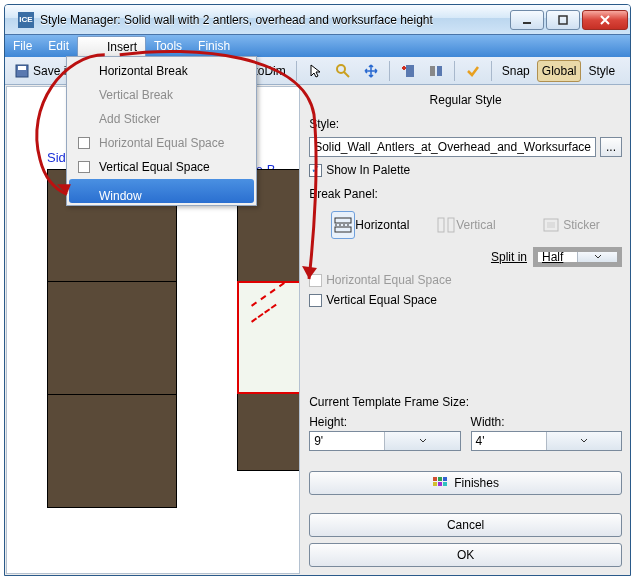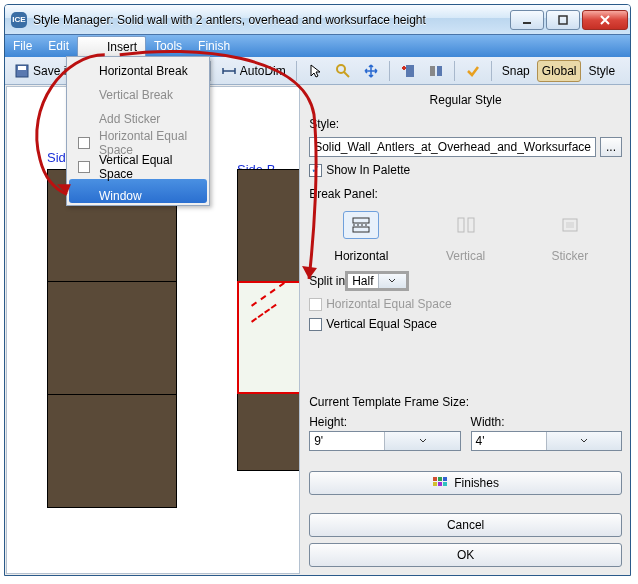--- a/index.html
+++ b/index.html
@@ -2,31 +2,31 @@
 <html><head>
 <meta charset="utf-8">
 <style>
   * { box-sizing: border-box; font-family: "Segoe UI", Tahoma, sans-serif; font-size: 12px; }
   body { margin: 0; background: #fff; }
   .outer-shadow { padding: 4px; width: 638px; height: 584px; background: #fff; position: relative; }
   .window { width: 627px; height: 572px; border: 1px solid #2a5a8a; border-radius: 4px 4px 0 0; overflow: hidden; background: #ececec; position: relative; }
 
   
   .titlebar { height: 30px; background: linear-gradient(#f7fbff, #d6e8f8 45%, #bcd7ef 46%, #cfe4f7); display:flex; align-items:center; padding:0 2px 0 6px; border-bottom:1px solid #4a74a8; }
-  .title-icon { width:16px; height:16px; background:#3a6ea5; display:inline-block; margin-right:6px; color:#fff; font-size:8px; font-weight:bold; text-align:center; line-height:16px; border-radius:5px;}
+  .title-icon { width:16px; height:16px; background:#3a6ea5; display:inline-block; margin-right:6px; color:#fff; font-size:8px; font-weight:bold; text-align:center; line-height:16px; border-radius:0;margin-left:7px;}
   .title-text { flex:1; color:#000; text-shadow: 0 1px 0 #fff; white-space:nowrap; overflow:hidden; }
   .winbtn { width:34px; height:20px; margin-left:2px; border:1px solid #6f8aa8; border-radius:3px; display:flex; align-items:center; justify-content:center; background:linear-gradient(#f5faff,#cfe0f2);}
   .winbtn.close { background:linear-gradient(#f7a9a0,#d9453a 50%,#c62f25); border-color:#9c2c24; width:46px;}
   .winbtn svg { display:block; }
 
   
   .menubar { height:22px; background: linear-gradient(#7fb6ef, #3f87d6); display:flex; align-items:stretch; color:#fff; position:relative; z-index: 5; }
   .menu-item { padding: 0 8px; display:flex; align-items:center; cursor:default; font-size:12px; }
   .menu-item.open { background:linear-gradient(#fff,#eaeaea); color:#000; border:1px solid #7a9cc6; border-bottom:none; border-radius:2px 2px 0 0; margin-top:1px;padding-left:29px; }
-  .dropdown { position:absolute; top:51px; left:61px; width:144px; background:#f0f0f0; border:1px solid #96a8c0; z-index:20; box-shadow: 2px 2px 4px rgba(0,0,0,.25); padding:2px; }
+  .dropdown { position:absolute; top:51px; left:61px; width:191px; background:#f0f0f0; border:1px solid #96a8c0; z-index:20; box-shadow: 2px 2px 4px rgba(0,0,0,.25); padding:2px; }
   .dropdown .dd-row { display:flex; align-items:center; height:24px; padding-left:4px; }
   .dropdown .dd-icon { width:22px; height:22px; display:inline-flex; align-items:center; justify-content:center; margin-right:4px;}
   .dropdown .dd-label { flex:1; }
   .dropdown .dd-row.disabled .dd-label { color:#8c8c8c; }
   .dropdown .dd-row.highlight { background:linear-gradient(#4a90e2,#2a6fd0); color:#fff; border-radius:3px;align-items:flex-end; }
   .dropdown .dd-check { width:12px; height:12px; border:1px solid #8a8a8a; background:#fff; }
 
   
   .toolbar { height:28px; background: linear-gradient(#e8eff8,#d8e4f1); border-bottom:1px solid #9cb1c9; display:flex; align-items:center; padding:0 4px; gap:2px; position:relative; }
   .tb-btn { height:22px; display:flex; align-items:center; padding:0 4px; border:1px solid transparent; border-radius:3px; gap:3px;}
@@ -60,26 +60,26 @@
   
   .right-panel { flex:1; background:#ececec; padding:6px 8px 8px; display:flex; flex-direction:column; gap:6px; }
   .rp-title { text-align:center; padding:2px 0 4px; }
   .field-row { display:flex; align-items:center; gap:4px; }
   .select-like { flex:1; height:20px; background:#fff; border:1px solid #7a8a9c; padding:0 4px; display:flex; align-items:center; white-space:nowrap; overflow:hidden; }
   .small-btn { width:22px; height:20px; border:1px solid #7a8a9c; background:linear-gradient(#fdfdfd,#e4e9ef); text-align:center; line-height:18px;}
   .checkbox { width:13px; height:13px; border:1px solid #6a7a8c; background:#fff; display:inline-flex; align-items:center; justify-content:center;}
   .checkbox.checked::after{ content:"✓"; font-size:11px; color:#2a7ad0; line-height:10px; position:relative; top:-1px;}
   .rp-subhead { margin-top:4px; }
   .break-icons { display:flex; justify-content:space-around; margin:4px 0 2px; }
-  .break-item { display:flex; flex-direction:column; align-items:center; gap:10px; width:60px;}
+  .break-item { display:flex; align-items:center; gap:0; width:60px;}
   .break-item.disabled { color:#9a9a9a; }
   .break-item.selected .bi-box{ border:1px solid #6fa0dc; background:#e8f1fb; border-radius:3px;}
   .bi-box { width:36px; height:28px; display:flex; align-items:center; justify-content:center;}
-  .split-row { display:flex; align-items:center; gap:0; justify-content:flex-start; }
-  .dropdown-input { width:64px; height:20px; border:3px solid #a3a3a3; background:#fff; display:flex; align-items:center; }
+  .split-row { display:flex; align-items:center; gap:6px; justify-content:flex-end;text-decoration:underline; }
+  .dropdown-input { width:89px; height:20px; border:5px solid #a3a3a3; background:#fff; display:flex; align-items:center; }
   .dropdown-input span { flex:1; padding:0 4px;}
   .dd-arrow { width:16px; height:100%; border-left:1px solid #b0bac6; background:linear-gradient(#f5f8fc,#dde6ef); display:flex; align-items:center; justify-content:center;}
   .dim-row { display:flex; gap:10px; }
   .dim-col { flex:1; display:flex; flex-direction:column; gap:2px;}
   .dim-input { height:20px; border:1px solid #7a8a9c; background:#fff; display:flex; align-items:center;}
   .dim-input span{ flex:1; padding:0 4px;}
   .button-wide { height:24px; border:1px solid #7a8a9c; background:linear-gradient(#fdfdfd,#e3e8ef); border-radius:3px; display:flex; align-items:center; justify-content:center; gap:6px;}
   .btn-icon { width:16px; height:14px; display:inline-flex; align-items:center; justify-content:center;}
   .gap { flex:1; }
 </style>

